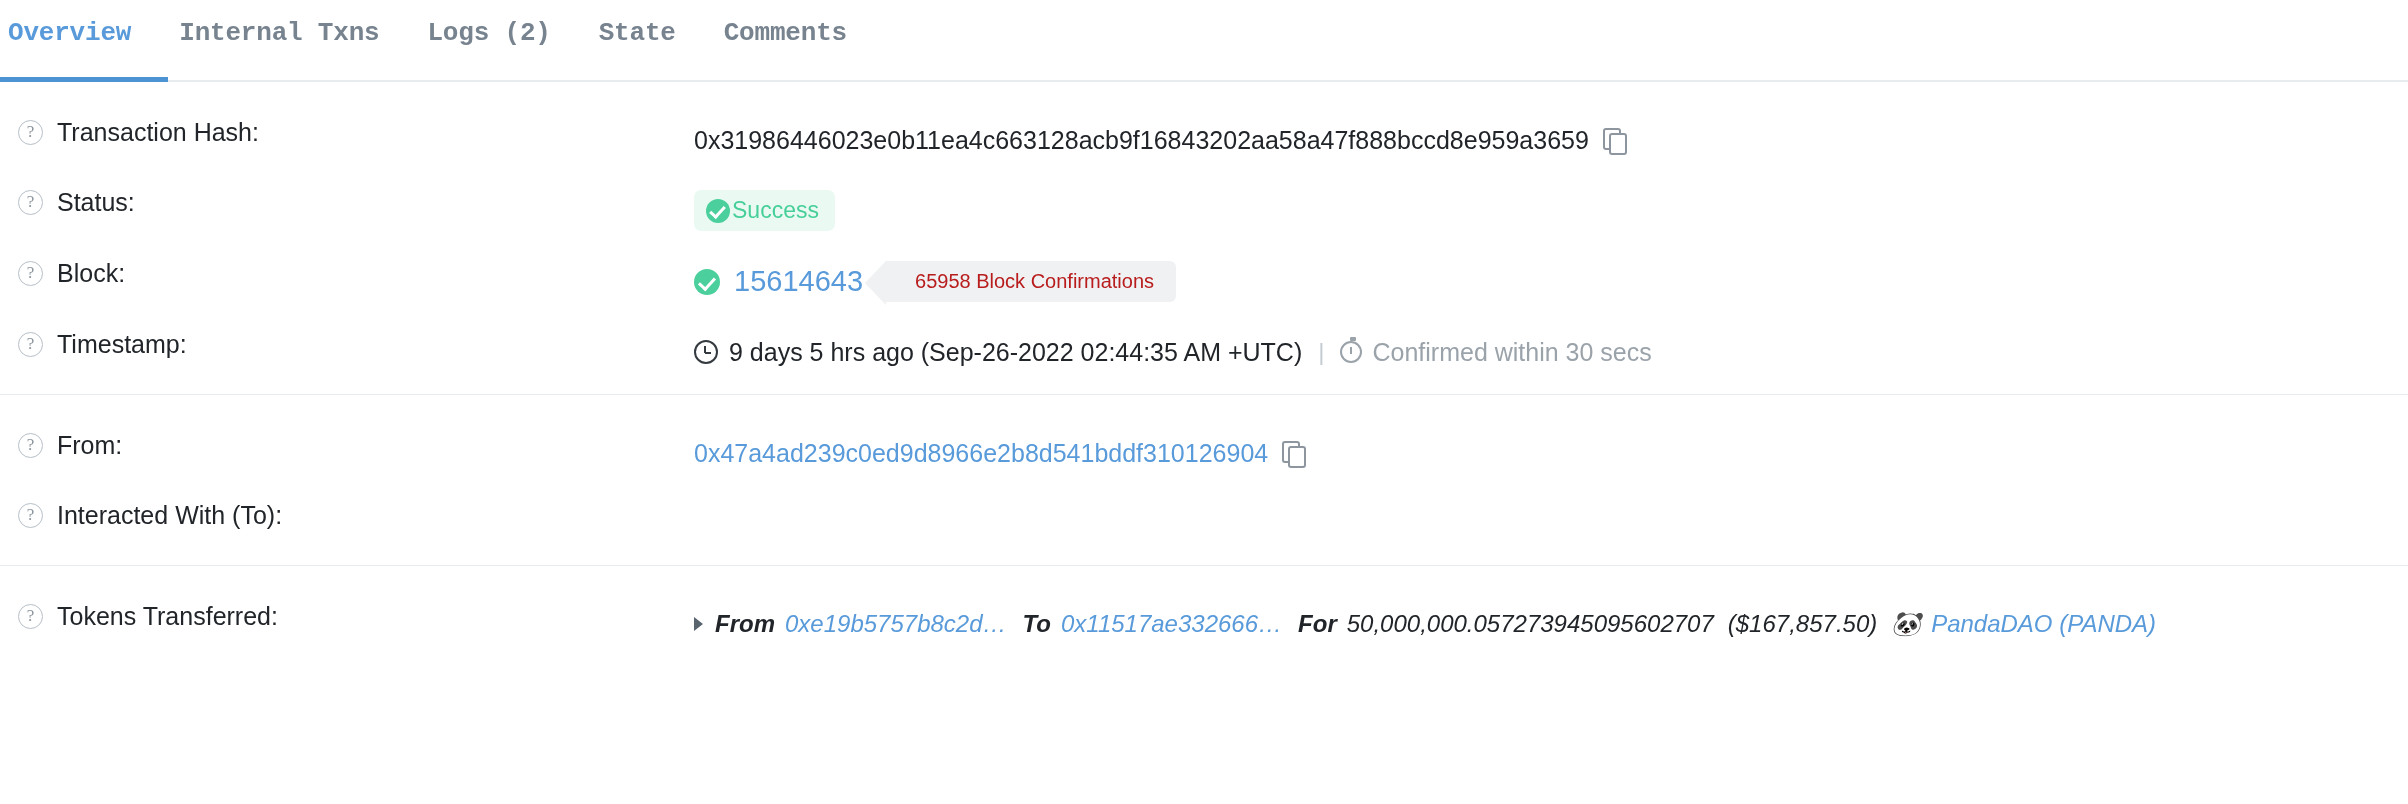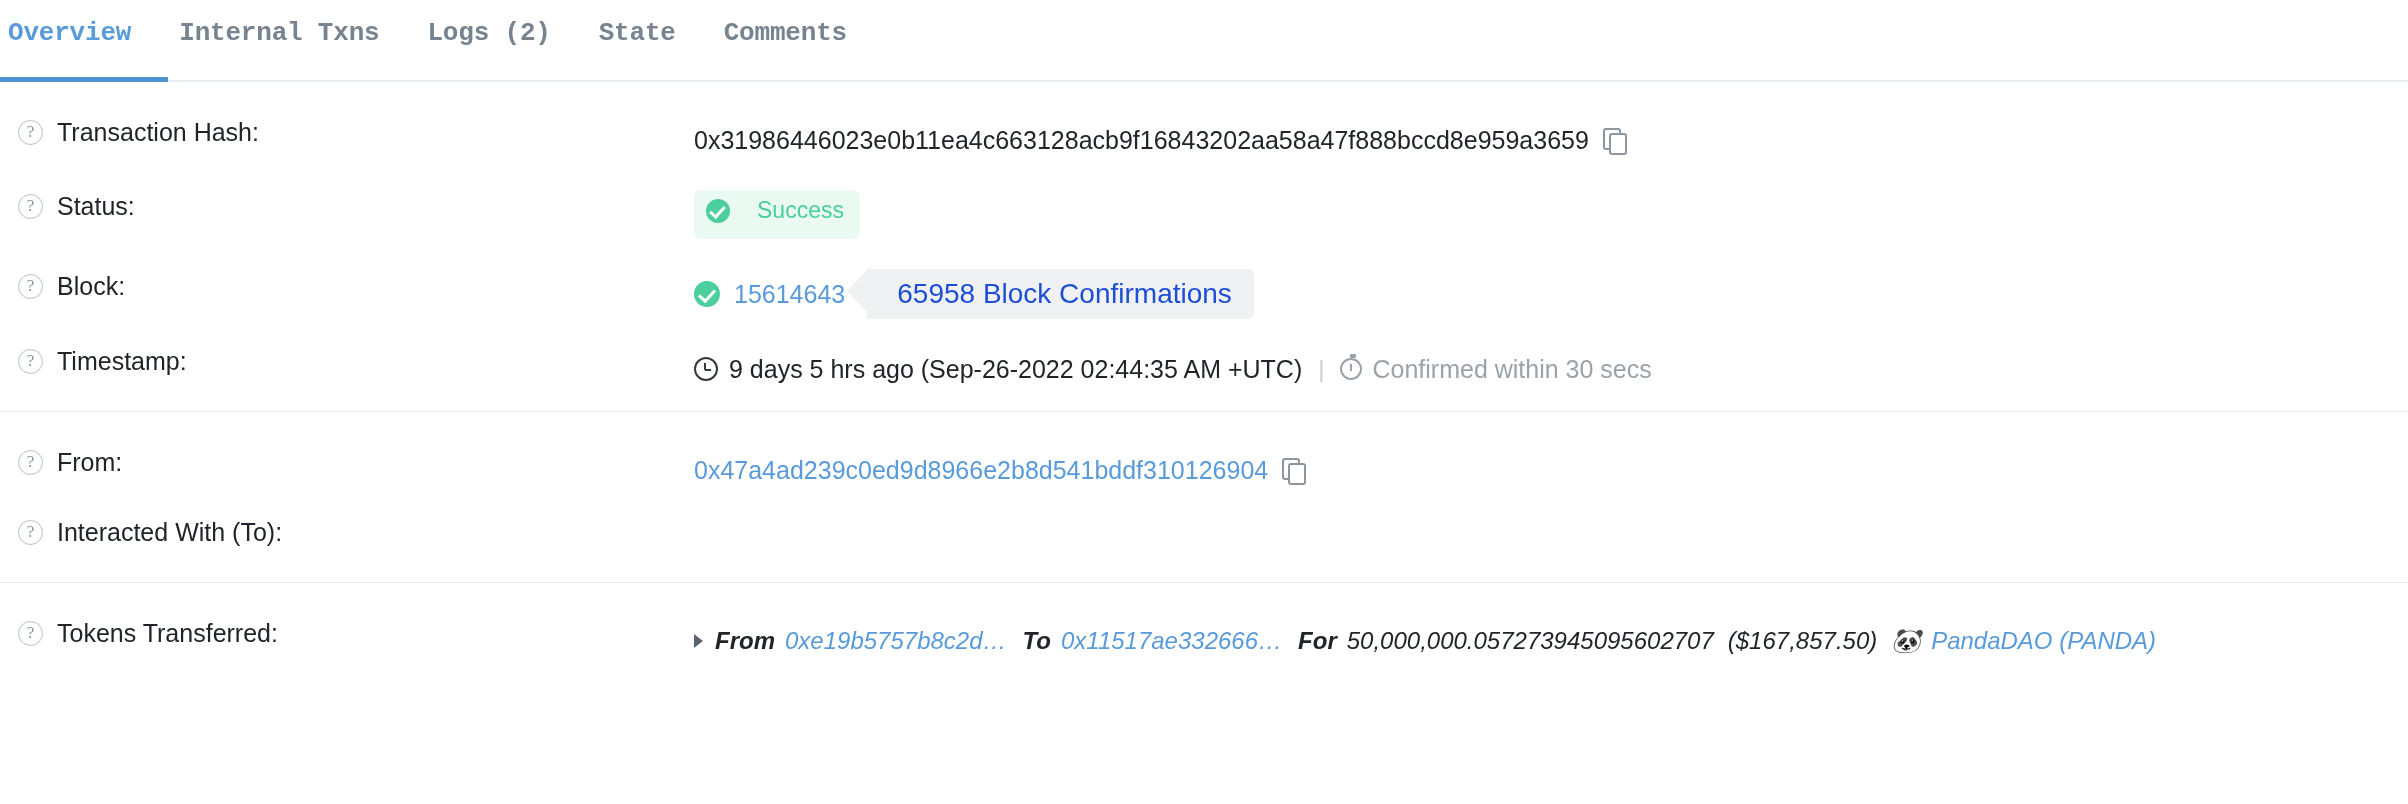--- a/index.html
+++ b/index.html
@@ -135,25 +135,25 @@
   .link {
     color: #589ada;
     text-decoration: none;
     cursor: pointer;
   }
 
   
   .status-badge {
     display: inline-flex;
     align-items: center;
-    gap: 27px;
+    gap: 2px;
     background: #eafaf3;
     color: #47cf9a;
     border-radius: 7px;
-    padding: 7px 16px 15px 12px;
+    padding: 7px 16px 7px 12px;
     font-size: 23px;
   }
 
   
   .check-circle {
     width: 26px;
     height: 26px;
     flex: 0 0 26px;
     border-radius: 50%;
     background: #4bcf9c;
@@ -178,28 +178,28 @@
     left: 7px; top: 4px; width: 6px; height: 12px;
     border-width: 0 3px 3px 0;
   }
 
   
   .block-row-value { display: flex; align-items: center; }
   .block-number {
     color: #589ada;
     margin-left: 14px;
     margin-right: 12px;
-    font-size: 25px;
+    font-size: 29px;
     cursor: pointer;
   }
   .conf-badge {
     position: relative;
     background: #eff1f3;
-    color: #1d4ed8;
-    font-size: 28px;
+    color: #b91c1c;
+    font-size: 20px;
     padding: 9px 22px 9px 30px;
     margin-left: 10px;
     border-radius: 0 6px 6px 0;
     white-space: nowrap;
   }
   .conf-badge::before {
     content: "";
     position: absolute;
     left: -20px;
     top: 0;

